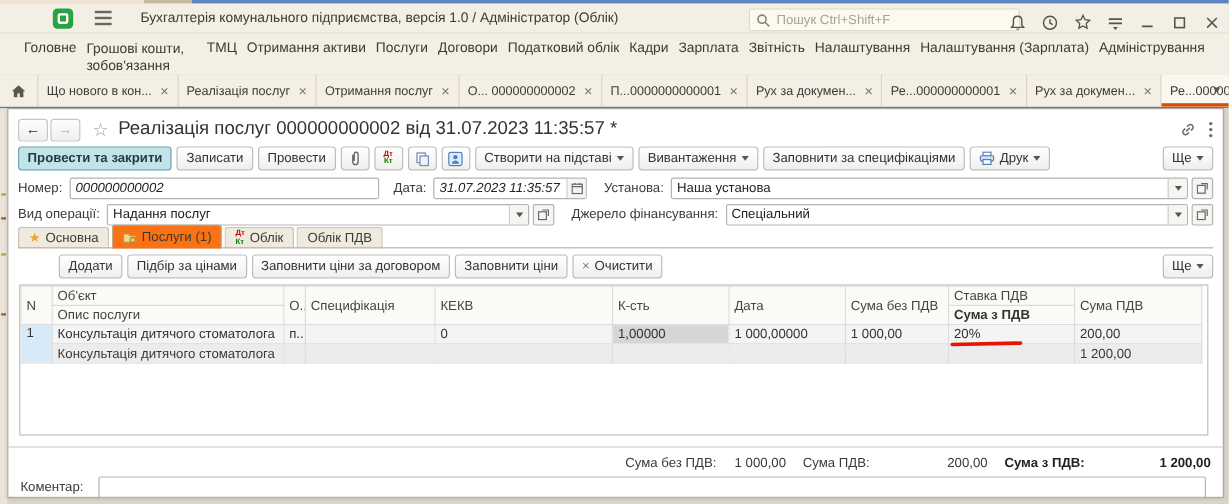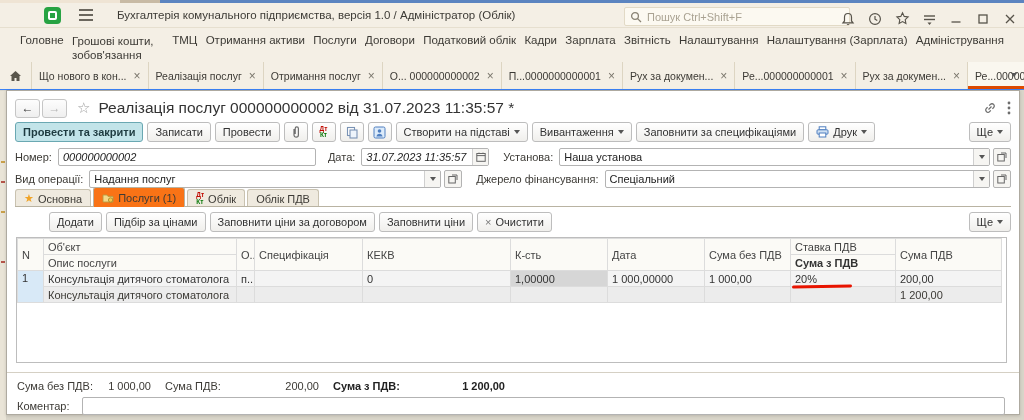--- a/index.html
+++ b/index.html
@@ -117,21 +117,21 @@
   tr.r2 td { background:#ececec; color:#3c3a35; }
   td.ncell { background:#d8e9f7 !important; text-align:right; color:#333; vertical-align:top; }
   td.selcell { background:#d6d6d6 !important; border:1px solid #8a8a8a; }
   td.total { font-weight:700; }
   .vatcell { position:relative; overflow:visible !important; }
   .annot { position:absolute; left:1px; top:14px; width:60px; height:3px; background:#e81400;
            border-radius:2px; transform:rotate(-1.2deg); }
 
   
   .foot-div { position:absolute; top:281px; left:0; right:0; border-top:1px solid #d5d0c4; }
-  .totals { position:absolute; top:287px; left:10px; right:10px; height:15px; display:flex; align-items:center; font-size:11px; color:#3c3a35; }
+  .totals { position:absolute; top:287px; left:10px; right:10px; height:15px; display:flex; align-items:center; font-size:11px; color:#3c3a35;justify-content:flex-end; }
   .totals .v { text-align:right; }
   .totals .b { font-weight:700; color:#222; }
   .comment-row { position:absolute; top:306px; left:10px; right:14px; height:18px; display:flex; align-items:center; }
   .comment-row .fld { flex:1; margin-left:6px; }
 
   svg { display:block; }
 </style>
 </head>
 <body>
 

